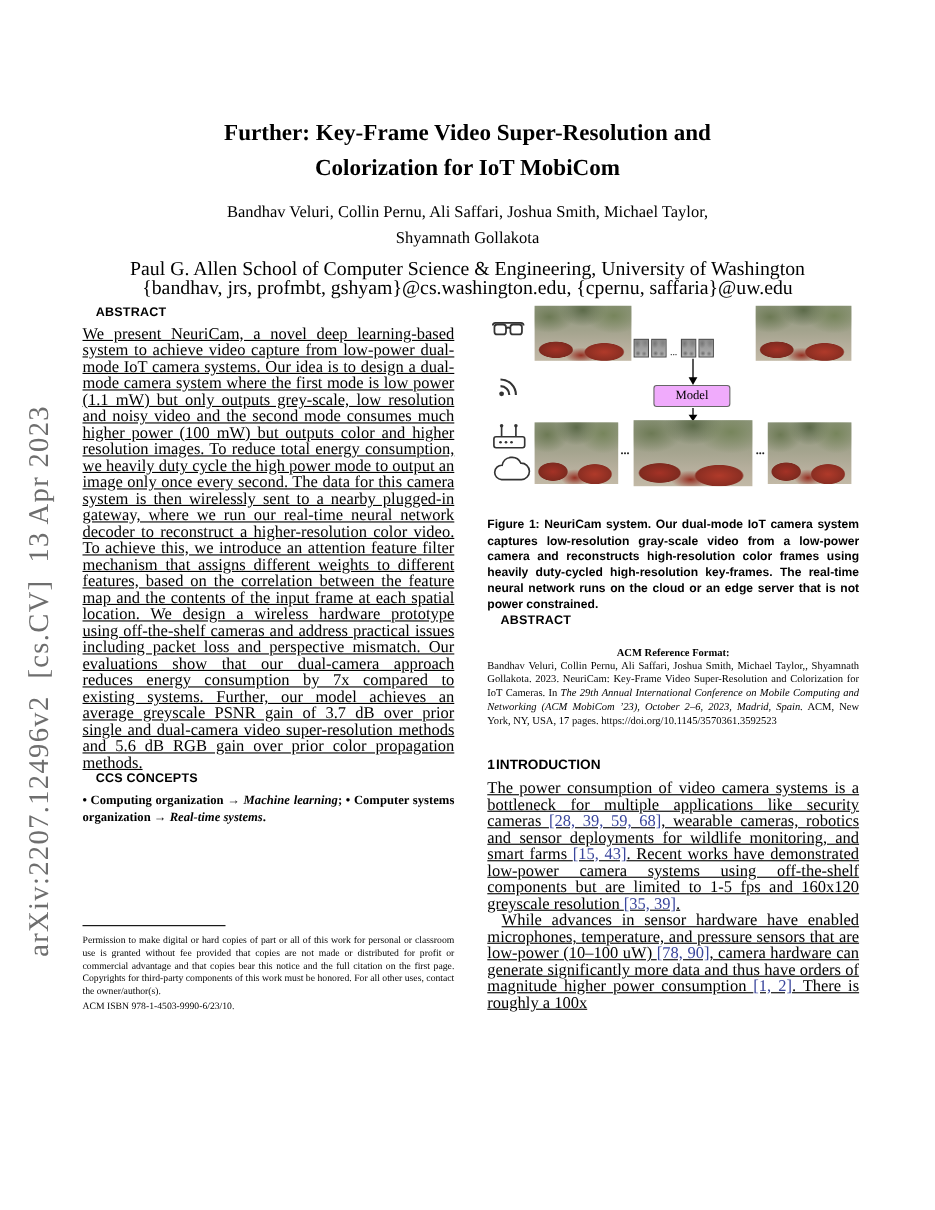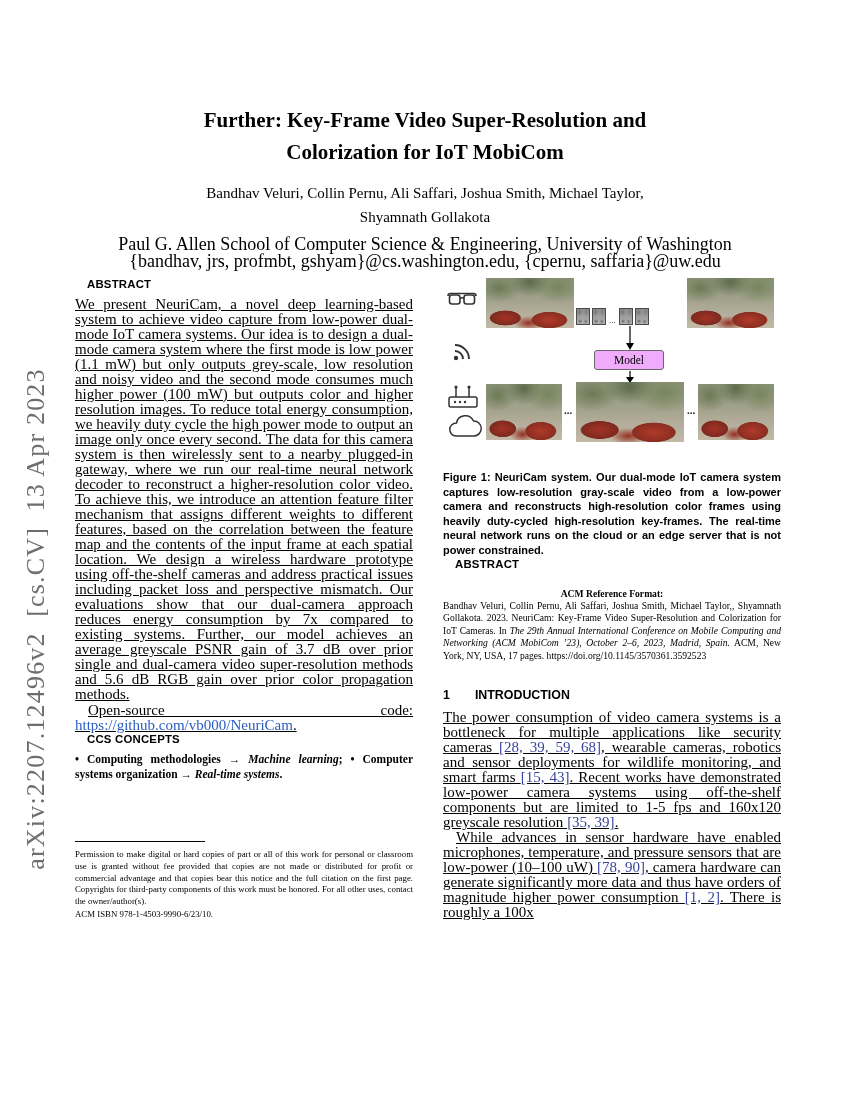--- a/index.html
+++ b/index.html
@@ -112,43 +112,42 @@
   .kw-head { margin-top:24px; }
   .kw-text { font-size:11.5px; line-height:15px; }
 
   .ref-head { margin-top:18px; font-size:9.6px; font-weight:bold; line-height:12.4px;text-align:center; }
   .ref-text { font-size:9.6px; line-height:12.4px; text-align:justify; }
 
   h2.intro-head {
     font-family:"Liberation Sans","DejaVu Sans",sans-serif;
     font-size:12.4px; font-weight:bold; margin:26px 0 8px 0;
   }
-  .sec-gap { margin-left:25px; }
+  .sec-gap { margin-left:1px; }
 </style>
 </head>
 <body>
 
 <div class="watermark">arXiv:2207.12496v2  [cs.CV]  13 Apr 2023</div>
 
 <div class="titleblock">
   <div class="title-line">Further: Key-Frame Video Super-Resolution and</div>
   <div class="title-line">Colorization for IoT MobiCom</div>
   <div class="authors-line first">Bandhav Veluri, Collin Pernu, Ali Saffari, Joshua Smith, Michael Taylor,</div>
   <div class="authors-line">Shyamnath Gollakota</div>
   <div class="affil">Paul G. Allen School of Computer Science &amp; Engineering, University of Washington</div>
   <div class="emails">{bandhav, jrs, profmbt, gshyam}@cs.washington.edu, {cpernu, saffaria}@uw.edu</div>
 </div>
 
 <div class="col col-left">
   <h2 class="sec">ABSTRACT</h2>
   <p class="body">We present NeuriCam, a novel deep learning-based system to achieve video capture from low-power dual-mode IoT camera systems. Our idea is to design a dual-mode camera system where the first mode is low power (1.1 mW) but only outputs grey-scale, low resolution and noisy video and the second mode consumes much higher power (100 mW) but outputs color and higher resolution images. To reduce total energy consumption, we heavily duty cycle the high power mode to output an image only once every second. The data for this camera system is then wirelessly sent to a nearby plugged-in gateway, where we run our real-time neural network decoder to reconstruct a higher-resolution color video. To achieve this, we introduce an attention feature filter mechanism that assigns different weights to different features, based on the correlation between the feature map and the contents of the input frame at each spatial location. We design a wireless hardware prototype using off-the-shelf cameras and address practical issues including packet loss and perspective mismatch. Our evaluations show that our dual-camera approach reduces energy consumption by 7x compared to existing systems. Further, our model achieves an average greyscale PSNR gain of 3.7 dB over prior single and dual-camera video super-resolution methods and 5.6 dB RGB gain over prior color propagation methods.</p>
-  <p class="body indent opensource"><span>Open-source code: </span><a class="link" href="#">https://github.com/vb000/NeuriCam</a><span>.</span></p>
 
   <h2 class="sec ccs-head">CCS CONCEPTS</h2>
-  <p class="ccs-text"><span class="b">• Computing methodologies </span><span class="arrow-seg">→ </span><span class="bi">Machine learning</span><span class="b">; </span><span class="b">• Computer systems organization </span><span class="arrow-seg">→ </span><span class="bi">Real-time systems</span><span class="b">.</span></p>
+  <p class="ccs-text"><span class="b">• Computing organization </span><span class="arrow-seg">→ </span><span class="bi">Machine learning</span><span class="b">; </span><span class="b">• Computer systems organization </span><span class="arrow-seg">→ </span><span class="bi">Real-time systems</span><span class="b">.</span></p>
 </div>
 
 <div class="footnote">
   <div class="fn-rule"></div>
   <p class="fn-perm">Permission to make digital or hard copies of part or all of this work for personal or classroom use is granted without fee provided that copies are not made or distributed for profit or commercial advantage and that copies bear this notice and the full citation on the first page. Copyrights for third-party components of this work must be honored. For all other uses, contact the owner/author(s).</p>
   <p class="fn-line">ACM ISBN 978-1-4503-9990-6/23/10.</p>
 </div>
 
 <div class="col col-right">
 

